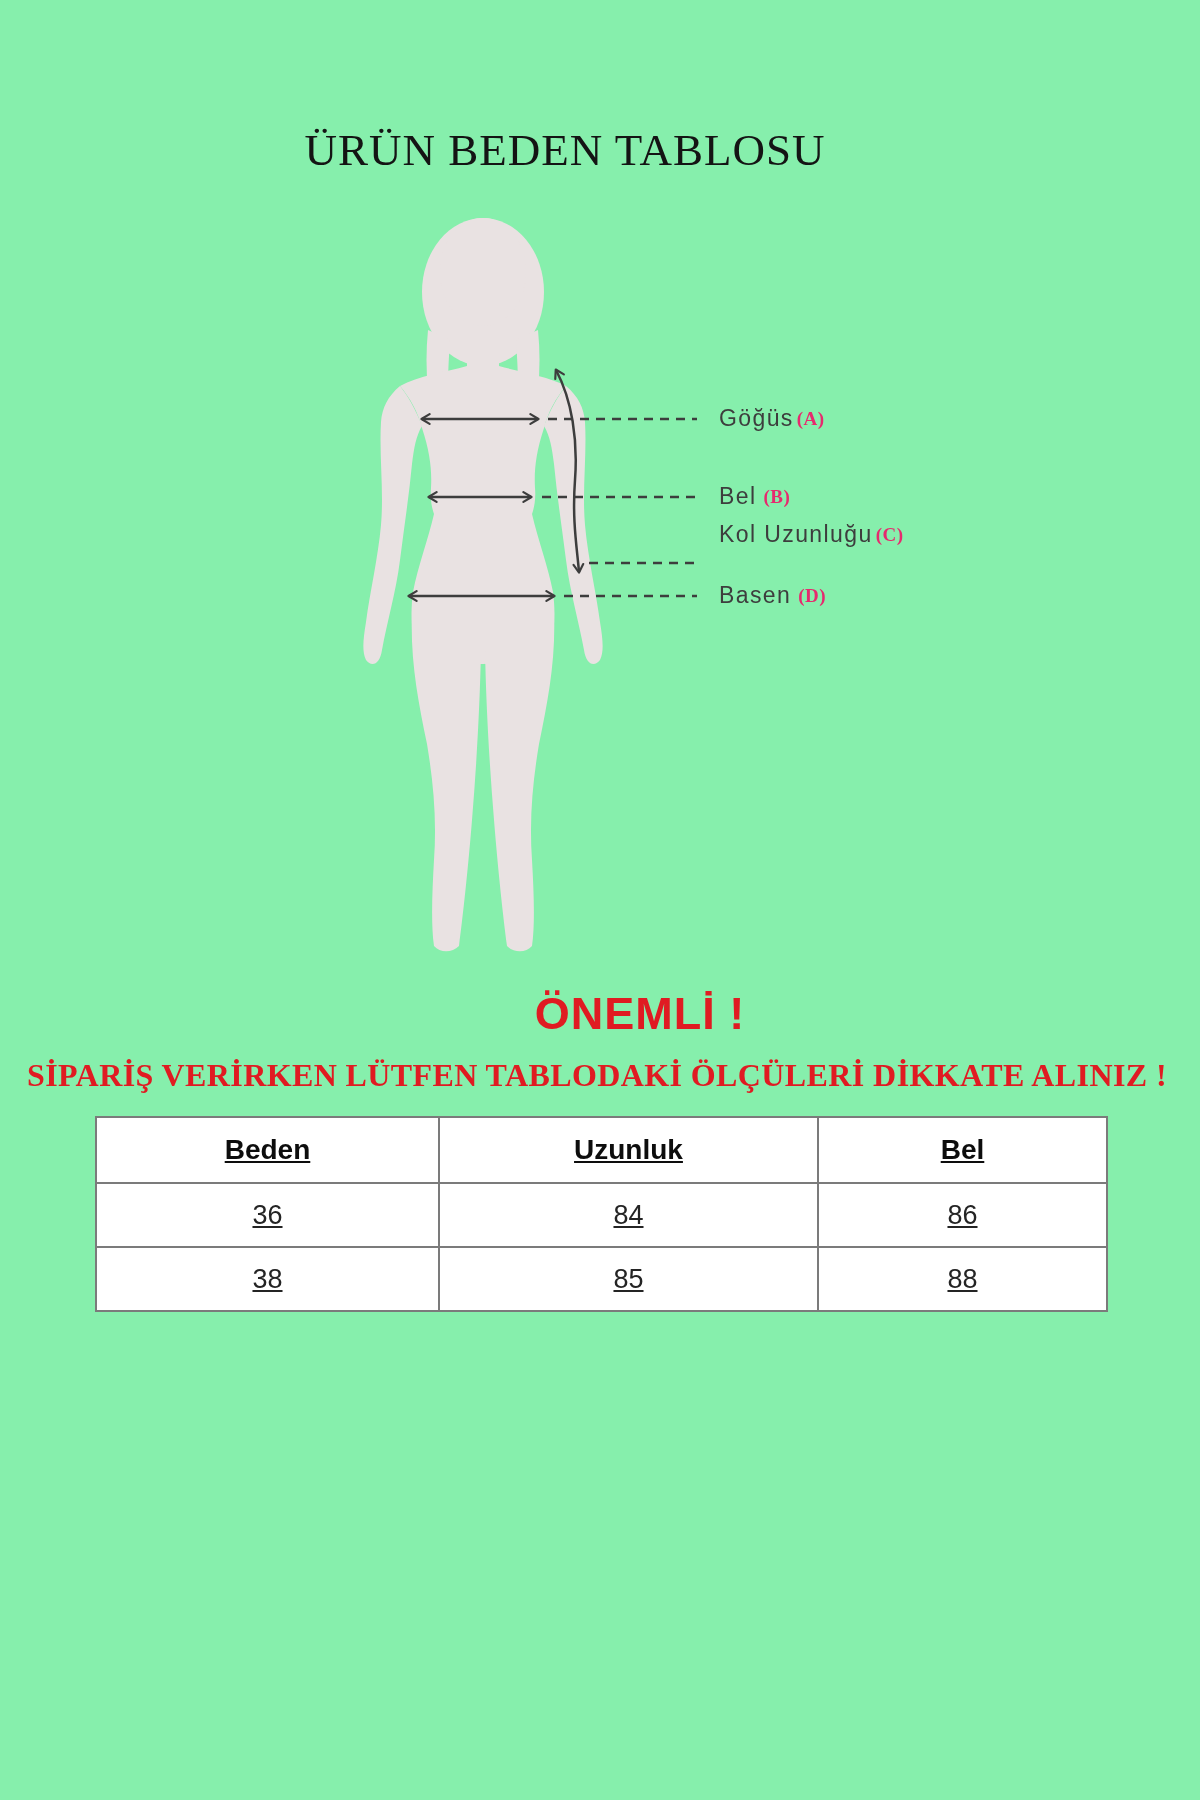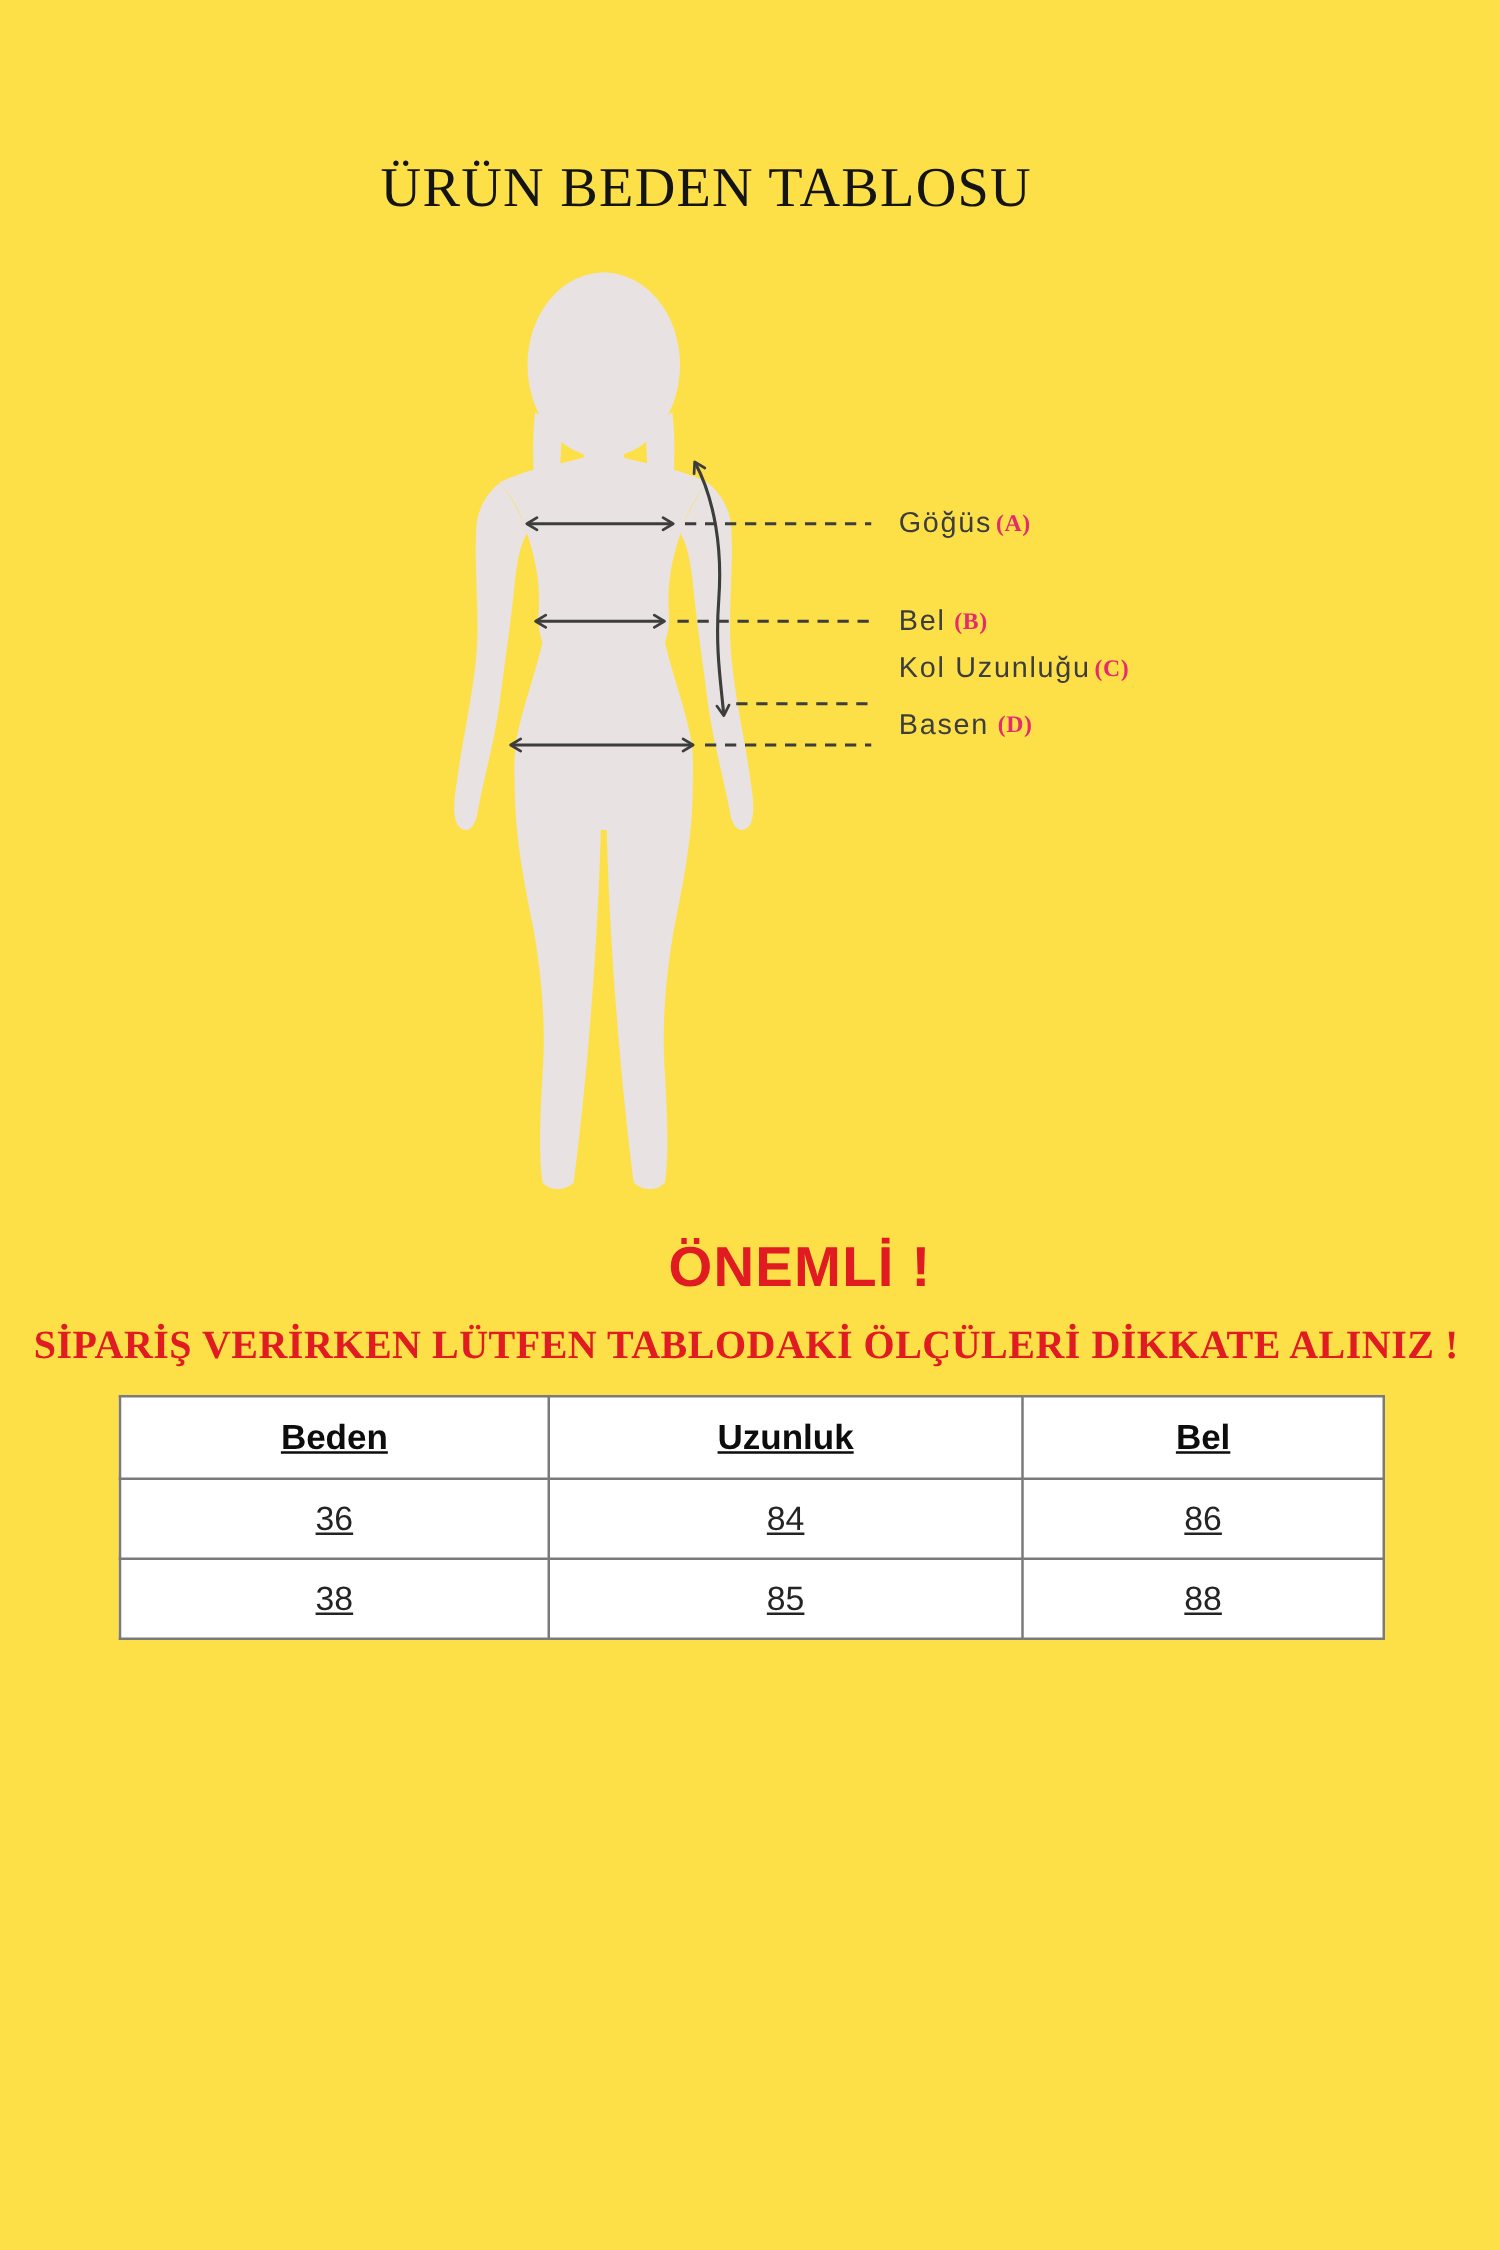--- a/index.html
+++ b/index.html
@@ -5,21 +5,21 @@
   :root{
     --accent-red:#e01b22;
     --accent-magenta:#e62a6e;
     --silhouette:#e9e2e2;
     --line:#3d3d3d;
     --border-outer:#5f5f5f;
     --border-inner:#7b7b7b;
   }
   html,body{margin:0;padding:0;background:#fff;}
   .page{
-    position:relative;width:1200px;height:1800px;background:#fde047;
+    position:relative;width:1200px;height:1800px;background:#86efac;
     overflow:hidden;font-family:"Liberation Sans",sans-serif;
   }
   .title{
     position:absolute;top:124px;left:0;width:1130px;text-align:center;
     font-family:"Liberation Serif",serif;font-size:45px;font-weight:400;
     color:#141414;letter-spacing:1px;white-space:nowrap;
   }
   .figure-svg{position:absolute;left:280px;top:195px;width:430px;height:775px;}
   .measure-label{
     position:absolute;left:719px;transform:translateY(-52%);
@@ -153,21 +153,21 @@
 
   <div class="measure-label" style="top:419px">
     <span>Göğüs</span><span class="measure-letter">(A)</span>
   </div>
   <div class="measure-label" style="top:497px">
     <span>Bel</span><span class="measure-letter" style="margin-left:7px">(B)</span>
   </div>
   <div class="measure-label" style="top:535px">
     <span>Kol Uzunluğu</span><span class="measure-letter">(C)</span>
   </div>
-  <div class="measure-label" style="top:580px">
+  <div class="measure-label" style="top:596px">
     <span>Basen</span><span class="measure-letter" style="margin-left:7px">(D)</span>
   </div>
 
   <div class="important-heading">ÖNEMLİ !</div>
   <div class="warning-line">SİPARİŞ VERİRKEN LÜTFEN TABLODAKİ ÖLÇÜLERİ DİKKATE ALINIZ !</div>
 
   <table class="size-table">
     <colgroup>
       <col style="width:343px">
         <col style="width:379px">

